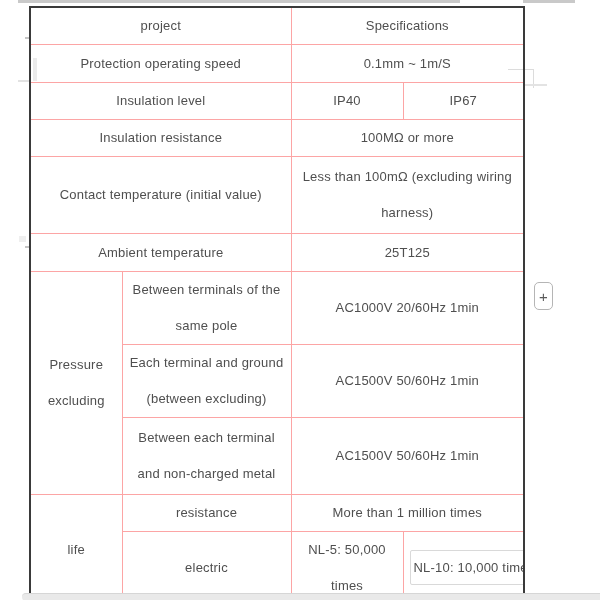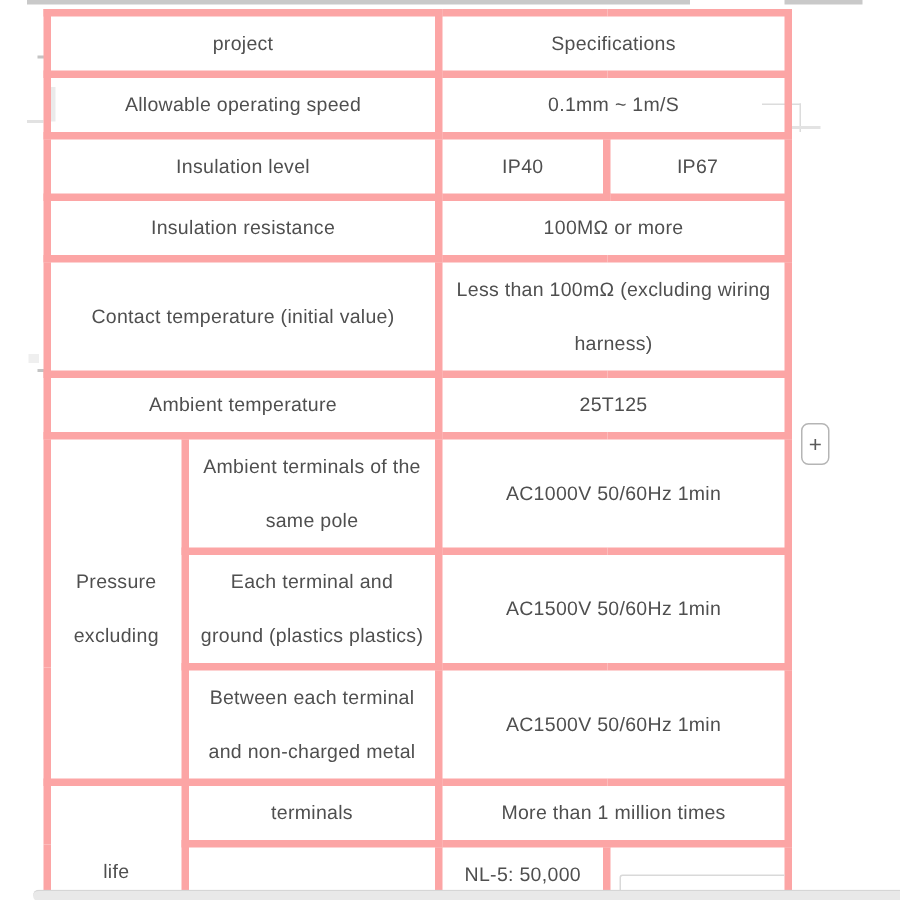--- a/index.html
+++ b/index.html
@@ -23,21 +23,21 @@
   .corner-h{position:absolute;left:508px;top:69px;width:26px;height:1px;background:#dcdcdc;}
   .corner-v{position:absolute;left:533px;top:69px;width:1px;height:19px;background:#dcdcdc;}
   .frag{position:absolute;left:525px;top:84px;width:22px;height:2px;background:#e3e3e3;}
   
   table.spec{
     position:absolute;left:29px;top:6px;
     border-collapse:collapse;table-layout:fixed;width:494px;
     font-size:13px;color:#4f4f4f;letter-spacing:.2px;
   }
   table.spec td{
-    border:5px solid #fca5a5;
+    border:1px solid #fca5a5;
     text-align:center;vertical-align:middle;
     padding:0 6px;line-height:36px;overflow:hidden;
   }
   table.spec{border:2px solid #3a3a3a;}
   tr.r0{height:31px;}  tr.r1{height:38px;}  tr.r2{height:34px;}
   tr.r3{height:37px;margin-left:32px;}  tr.r4{height:77px;}  tr.r5{height:38px;}
   tr.r6{height:72px;}  tr.r7{height:70px;}  tr.r8{height:77px;margin-left:32px;}
   tr.r9{height:35px;}  tr.r10{height:74px;}
   td.top-align{vertical-align:top;padding-top:4px;}
   .field-box{
@@ -72,21 +72,21 @@
       <col style="width:169px">
       <col style="width:112px">
       <col style="width:121px">
   </colgroup>
   <tbody>
     <tr class="r0">
       <td colspan="2">project</td>
       <td colspan="2">Specifications</td>
     </tr>
     <tr class="r1">
-      <td colspan="2">Allowable operating speed</td>
+      <td colspan="2">Protection operating speed</td>
       <td colspan="2">0.1mm ~ 1m/S</td>
     </tr>
     <tr class="r2">
       <td colspan="2">Insulation level</td>
       <td>IP40</td>
       <td>IP67</td>
     </tr>
     <tr class="r3">
       <td colspan="2">Insulation resistance</td>
       <td colspan="2">100MΩ or more</td>
@@ -94,34 +94,34 @@
     <tr class="r4">
       <td colspan="2">Contact temperature (initial value)</td>
       <td colspan="2">Less than 100mΩ (excluding wiring harness)</td>
     </tr>
     <tr class="r5">
       <td colspan="2">Ambient temperature</td>
       <td colspan="2">25T125</td>
     </tr>
     <tr class="r6">
       <td rowspan="3">Pressure excluding</td>
-      <td>Ambient terminals of the same pole</td>
-      <td colspan="2">AC1000V 50/60Hz 1min</td>
+      <td>Between terminals of the same pole</td>
+      <td colspan="2">AC1000V 20/60Hz 1min</td>
     </tr>
     <tr class="r7">
-      <td>Each terminal and ground (plastics plastics)</td>
+      <td>Each terminal and ground (between excluding)</td>
       <td colspan="2">AC1500V 50/60Hz 1min</td>
     </tr>
     <tr class="r8">
       <td>Between each terminal and non-charged metal</td>
       <td colspan="2">AC1500V 50/60Hz 1min</td>
     </tr>
     <tr class="r9">
       <td rowspan="2">life</td>
-      <td>terminals</td>
+      <td>resistance</td>
       <td colspan="2">More than 1 million times</td>
     </tr>
     <tr class="r10">
       <td>electric</td>
       <td>NL-5: 50,000 times</td>
       <td class="top-align">
         <span class="field-box">NL-10: 10,000 times</span>
       </td>
     </tr>
   </tbody>

